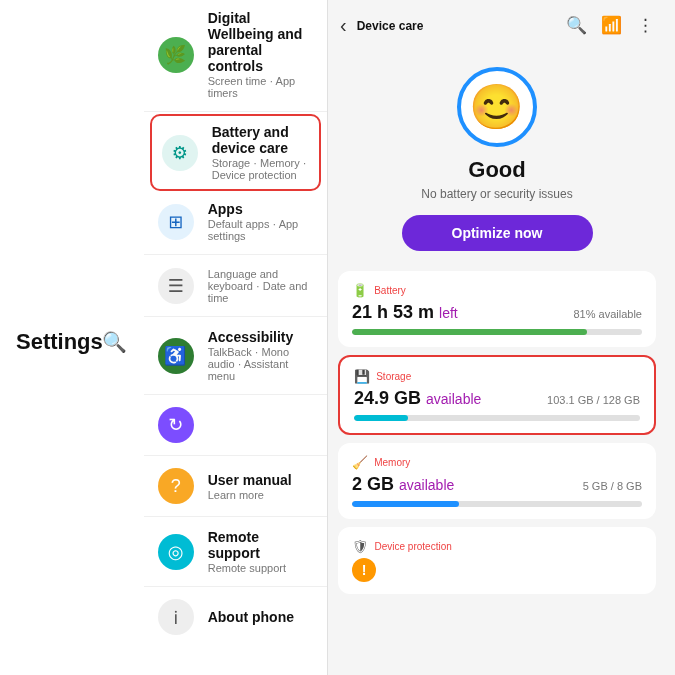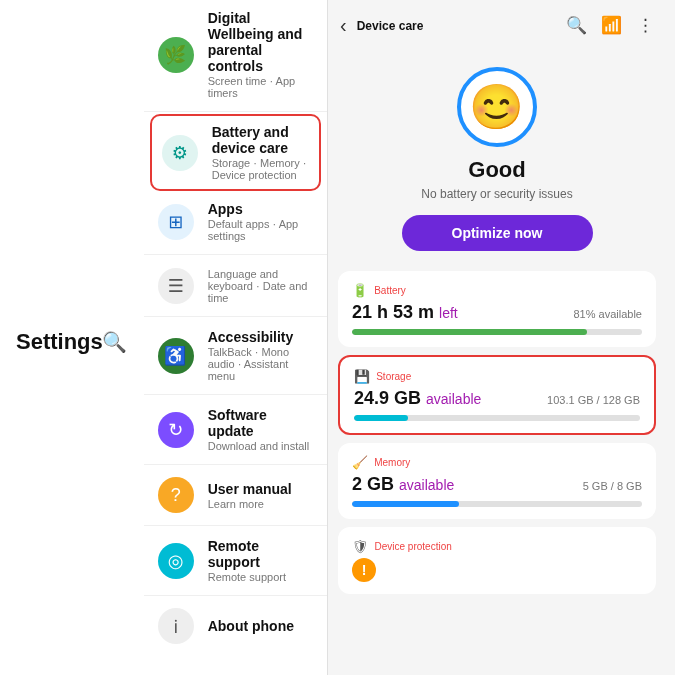--- a/index.html
+++ b/index.html
@@ -291,24 +291,20 @@
       <div class="settings-item">
         <div class="icon-circle" style="background: rgb(46, 125, 50); color: rgb(255, 255, 255);">♿</div>
         <div class="item-text-block">
           <span class="item-title">Accessibility</span>
           <span class="item-sub">TalkBack · Mono audio · Assistant menu</span>
         </div>
       </div>
       <div class="divider"></div>
       <div class="settings-item">
         <div class="icon-circle" style="background: rgb(124, 77, 255); color: rgb(255, 255, 255);">↻</div>
-        <div class="item-text-block">
-          <span class="item-title">Software update</span>
-          <span class="item-sub">Download and install</span>
-        </div>
       </div>
       <div class="divider"></div>
       <div class="settings-item">
         <div class="icon-circle" style="background: rgb(249, 168, 37); color: rgb(255, 255, 255);">?</div>
         <div class="item-text-block">
           <span class="item-title">User manual</span>
           <span class="item-sub">Learn more</span>
         </div>
       </div>
       <div class="divider"></div>

